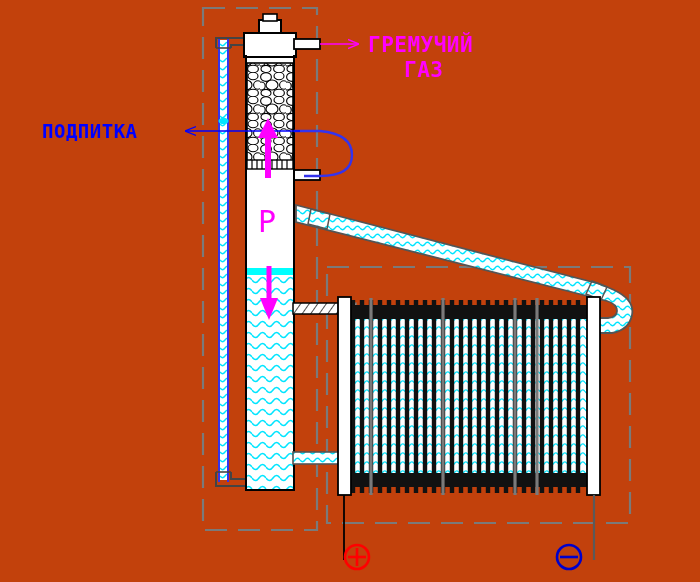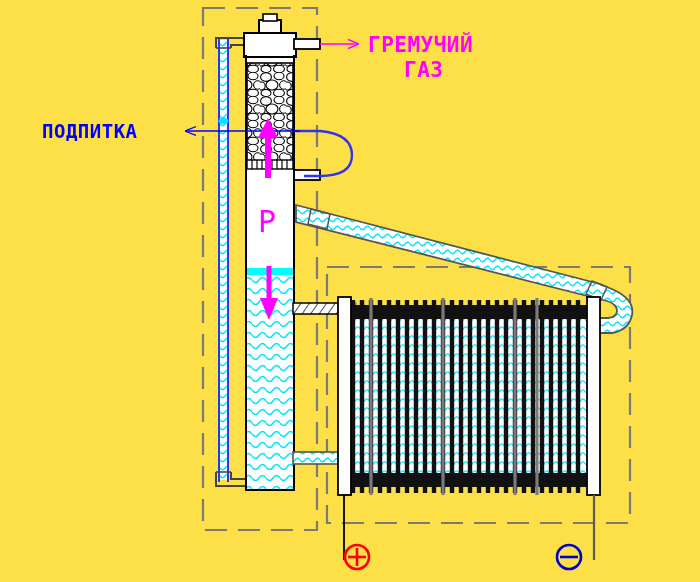--- a/index.html
+++ b/index.html
@@ -11,21 +11,21 @@
   body {
     width: 700px;
     height: 582px;
     overflow: hidden;
     font-family: "DejaVu Sans Mono", monospace;
   }
   #diagram-root {
     position: relative;
     width: 700px;
     height: 582px;
-    background: #fde047;
+    background: #c2410c;
   }
   svg.schematic {
     display: block;
     width: 700px;
     height: 582px;
   }
   text.label-gas {
     font-family: "DejaVu Sans Mono", monospace;
     font-size: 21px;
     font-weight: bold;

